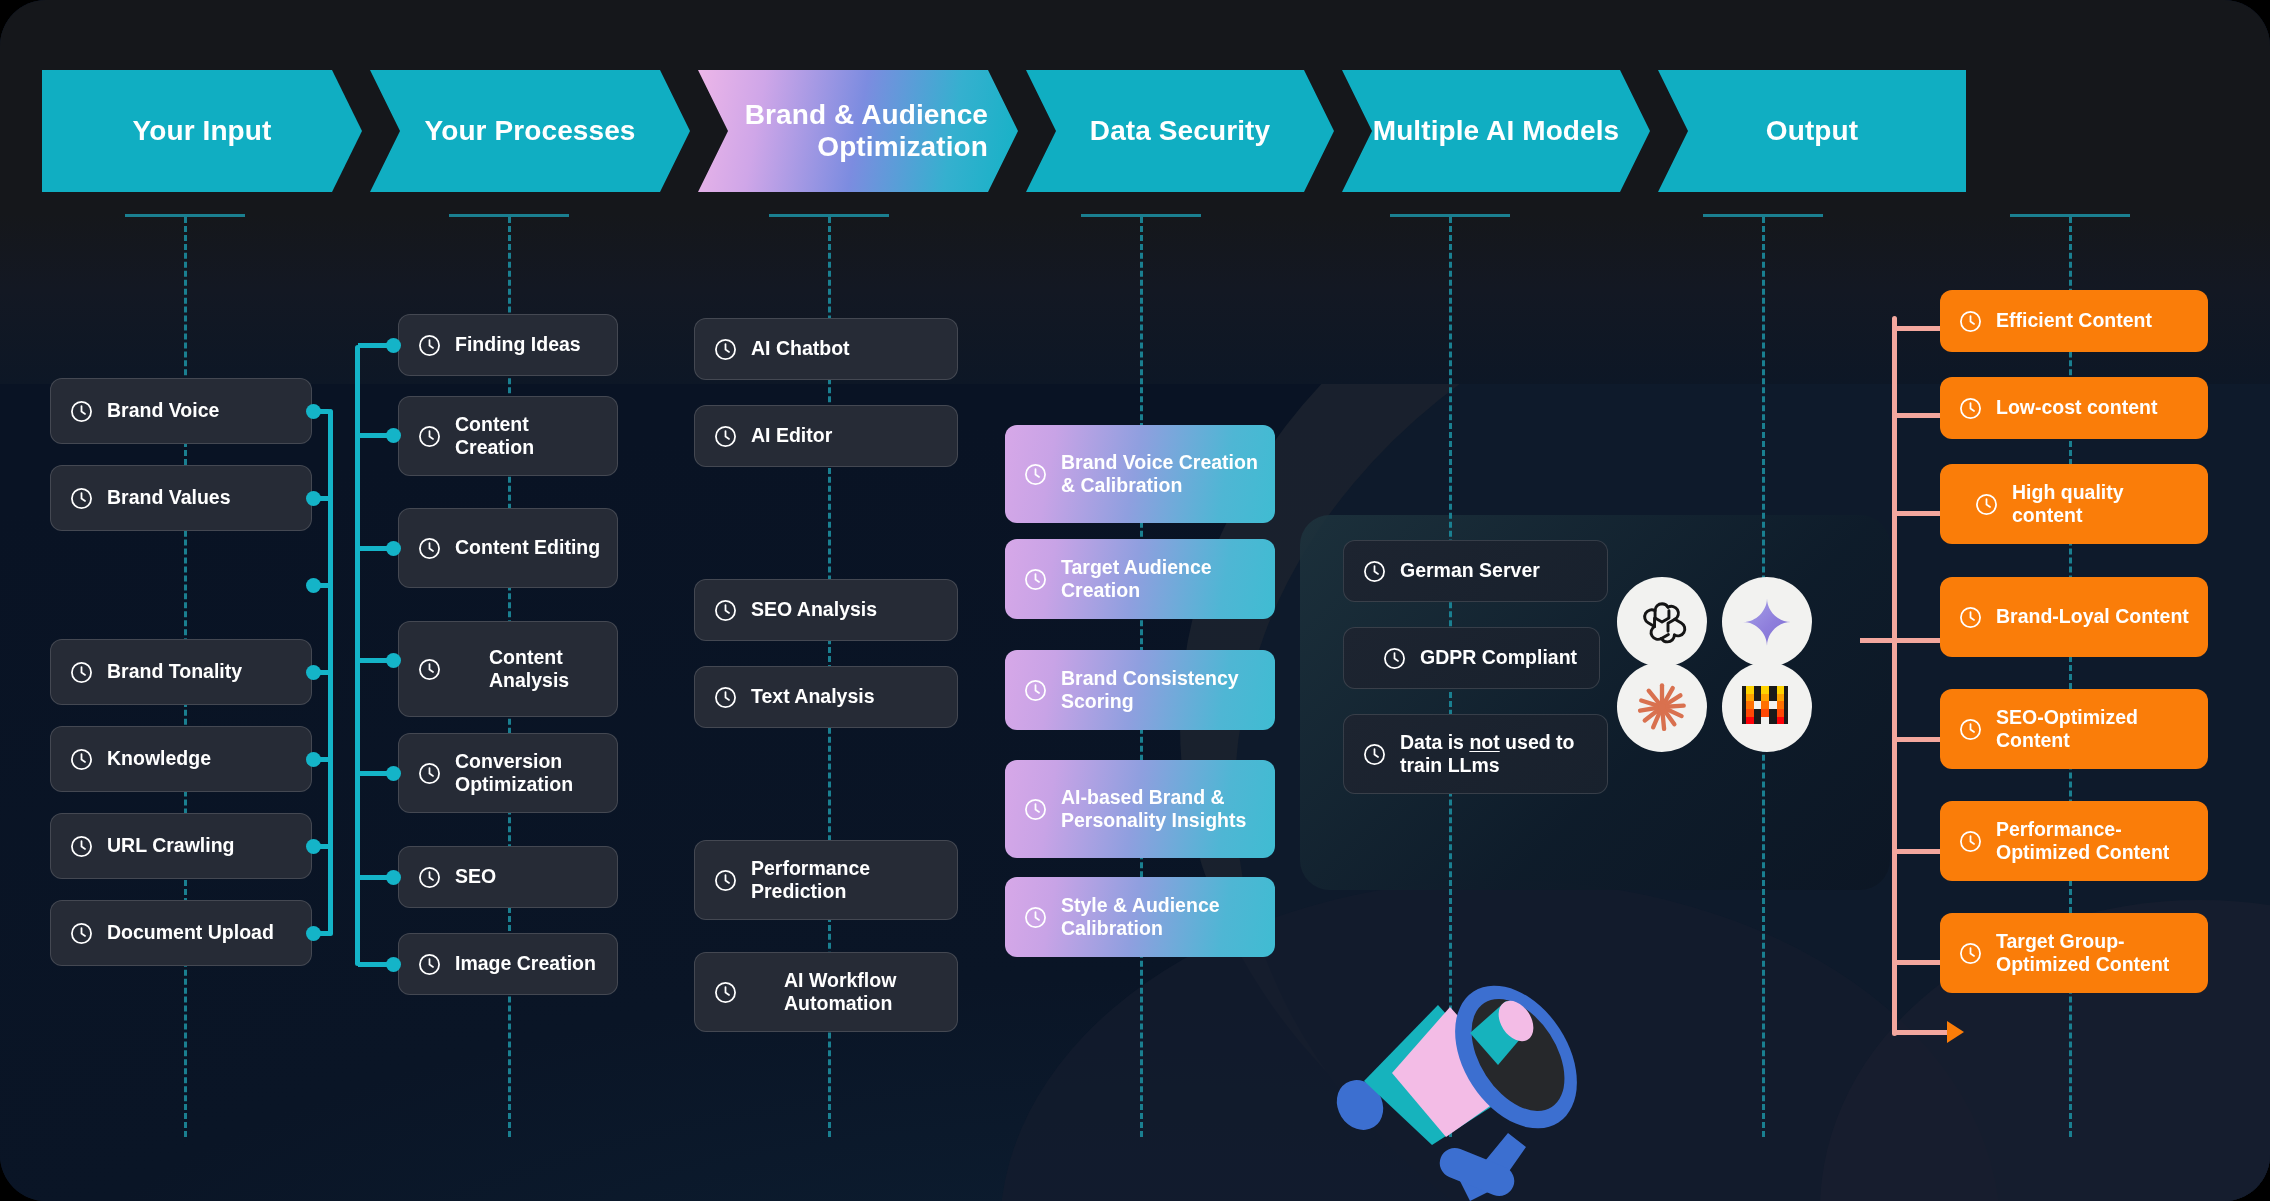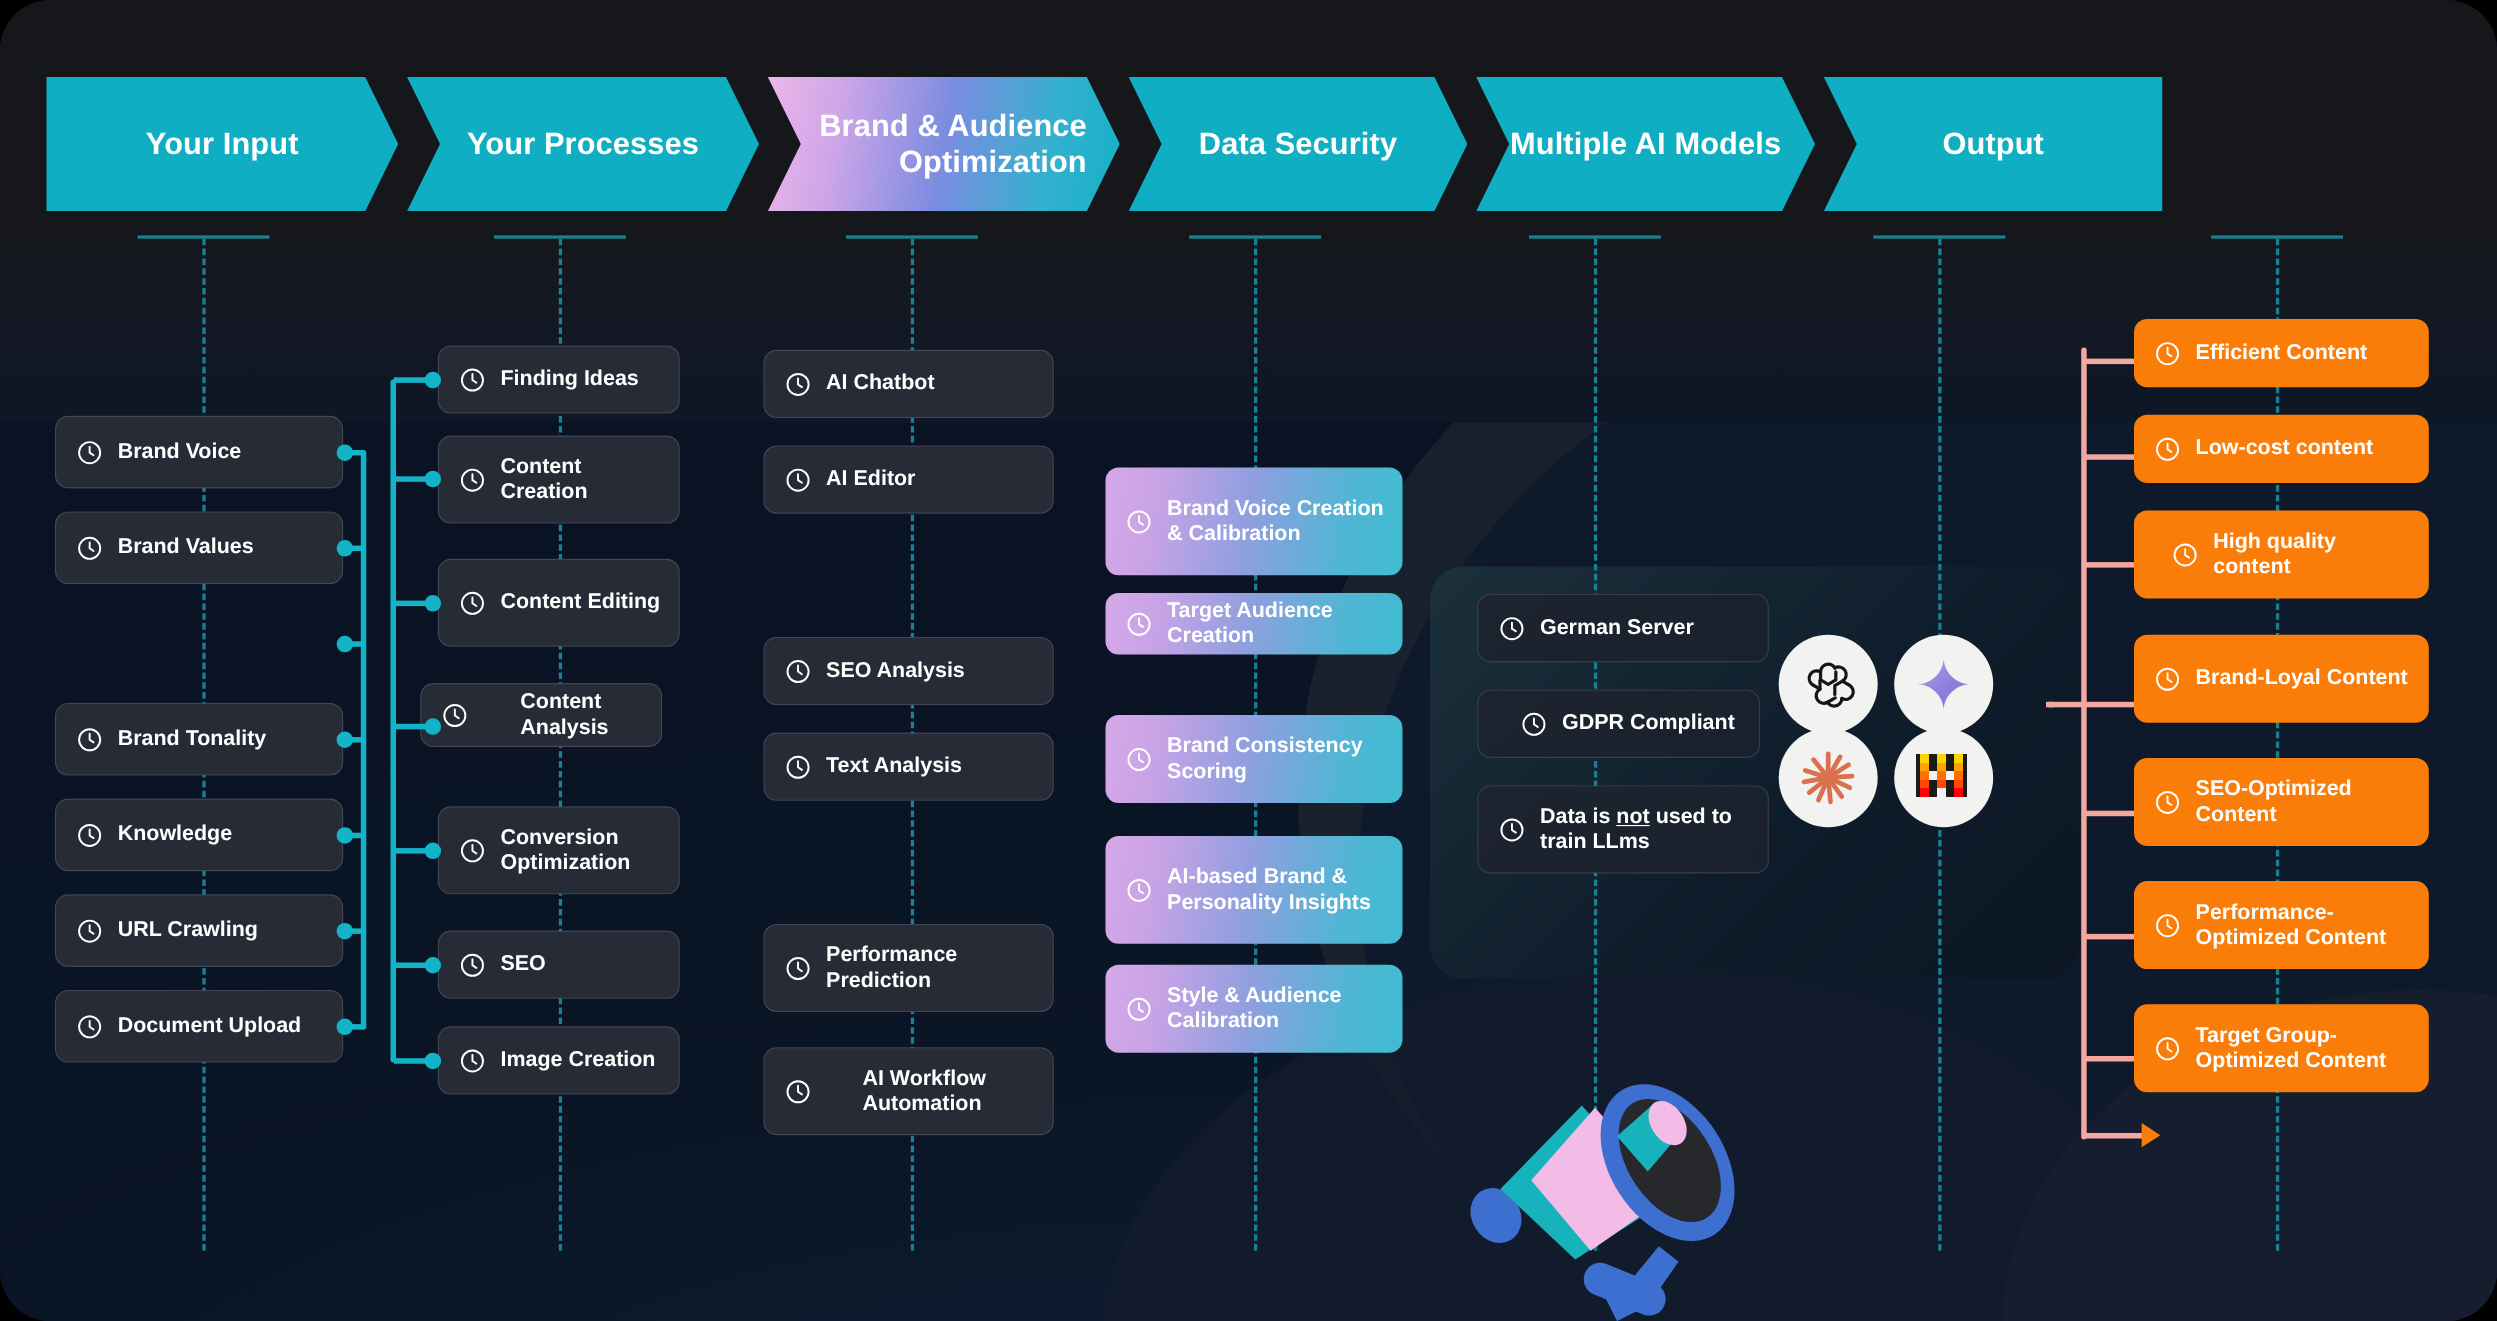--- a/index.html
+++ b/index.html
@@ -306,21 +306,21 @@
       </svg>
     <span class="label">Content Creation</span>
   </div>
   <div class="card dark" style="left:398px; top:508px; width:220px; height:80px;">
     <svg class="clock" width="25" height="25" viewBox="0 0 24 24" fill="none" stroke="#fff" stroke-width="1.7">
         <circle cx="12" cy="12" r="9.2"></circle>
         <path d="M12 6.8V12l3.4 2.3" stroke-linecap="round"></path>
       </svg>
     <span class="label">Content Editing</span>
   </div>
-  <div class="card dark" style="left:382px; top:621px; width:220px; height:58px;gap:47px;">
+  <div class="card dark" style="left:398px; top:621px; width:220px; height:96px;gap:47px;">
     <svg class="clock" width="25" height="25" viewBox="0 0 24 24" fill="none" stroke="#fff" stroke-width="1.7">
         <circle cx="12" cy="12" r="9.2"></circle>
         <path d="M12 6.8V12l3.4 2.3" stroke-linecap="round"></path>
       </svg>
     <span class="label">Content Analysis</span>
   </div>
   <div class="card dark" style="left:398px; top:733px; width:220px; height:80px;">
     <svg class="clock" width="25" height="25" viewBox="0 0 24 24" fill="none" stroke="#fff" stroke-width="1.7">
         <circle cx="12" cy="12" r="9.2"></circle>
         <path d="M12 6.8V12l3.4 2.3" stroke-linecap="round"></path>
@@ -401,21 +401,21 @@
     <span class="label">AI Workflow Automation</span>
   </div>
 
   <div class="card grad" style="left:1005px; top:425px; width:270px; height:98px;">
     <svg class="clock" width="25" height="25" viewBox="0 0 24 24" fill="none" stroke="#fff" stroke-width="1.7">
         <circle cx="12" cy="12" r="9.2"></circle>
         <path d="M12 6.8V12l3.4 2.3" stroke-linecap="round"></path>
       </svg>
     <span class="label">Brand Voice Creation &amp; Calibration</span>
   </div>
-  <div class="card grad" style="left:1005px; top:539px; width:270px; height:56px;">
+  <div class="card grad" style="left:1005px; top:539px; width:270px; height:80px;">
     <svg class="clock" width="25" height="25" viewBox="0 0 24 24" fill="none" stroke="#fff" stroke-width="1.7">
         <circle cx="12" cy="12" r="9.2"></circle>
         <path d="M12 6.8V12l3.4 2.3" stroke-linecap="round"></path>
       </svg>
     <span class="label">Target Audience Creation</span>
   </div>
   <div class="card grad" style="left:1005px; top:650px; width:270px; height:80px;">
     <svg class="clock" width="25" height="25" viewBox="0 0 24 24" fill="none" stroke="#fff" stroke-width="1.7">
         <circle cx="12" cy="12" r="9.2"></circle>
         <path d="M12 6.8V12l3.4 2.3" stroke-linecap="round"></path>

